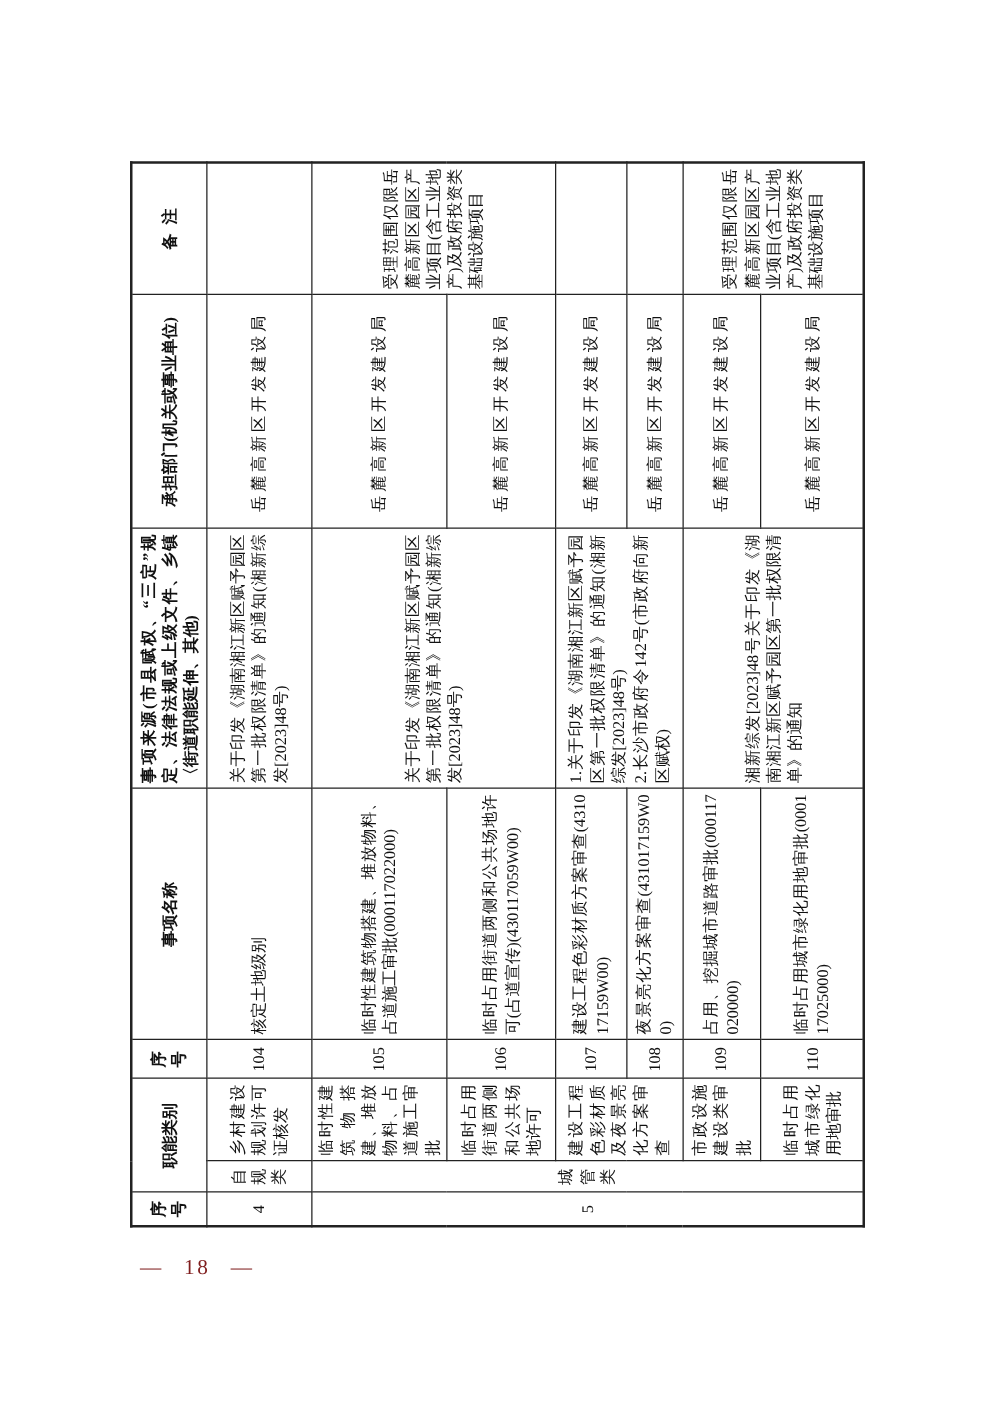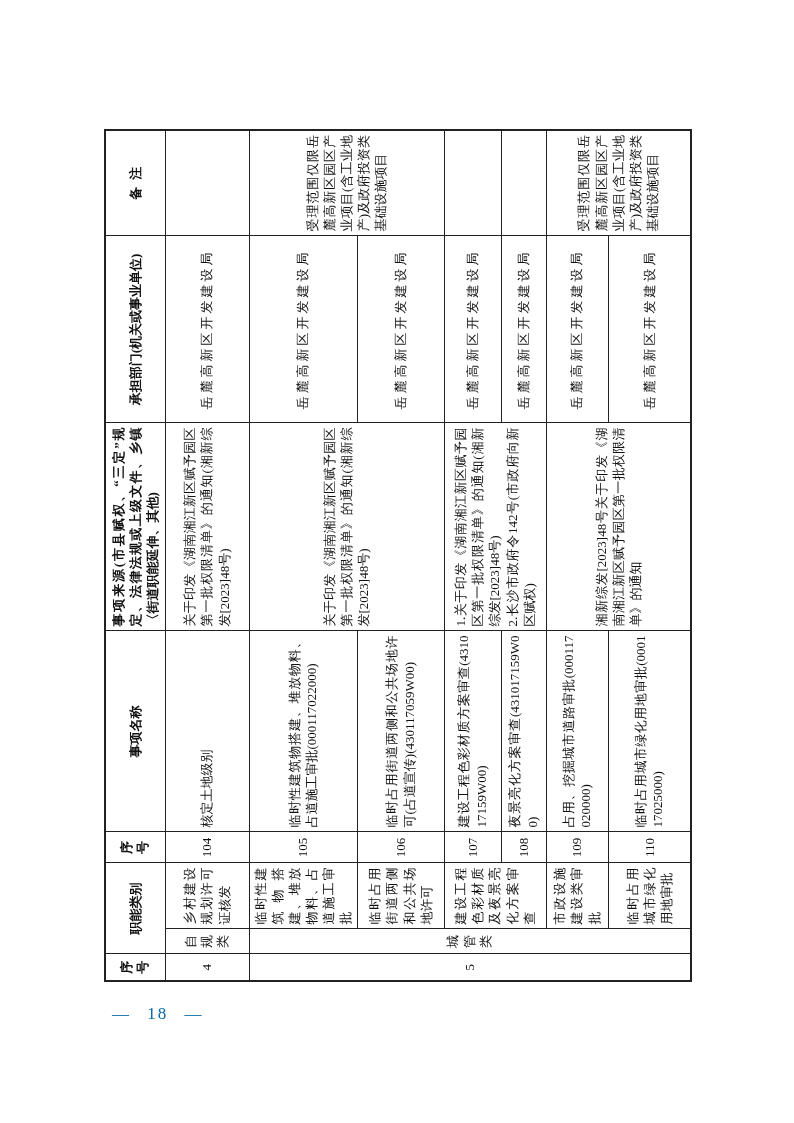--- a/index.html
+++ b/index.html
@@ -16,21 +16,21 @@
   th{font-weight:bold !important;text-align:center;}
   .th-source{text-align:justify;font-size:12.5px;line-height:1.38;padding:2px 6px;}
   .th-dept{padding:2px 12px;}
   .th-remarks{letter-spacing:0.55em;text-indent:0.55em;}
   .vs{display:inline-block;width:1.05em;line-height:1.25;text-align:center;}
   .c-center{text-align:center;}
   .c-just{text-align:justify;padding:2px 5px;}
   .c-dept{text-align:center;letter-spacing:3px;}
   .prewrap{white-space:pre-line;}
   .pageno{position:absolute;left:112px;top:1004px;font-size:17px;letter-spacing:2px;
-          word-spacing:10px;color:#0369a1;}
+          word-spacing:10px;color:#7f1d1d;}
 </style>
 </head>
 <body>
 
 <div id="page">
 
   <div class="rot">
     <table class="auth">
       <colgroup>
         <col style="width:27px">

